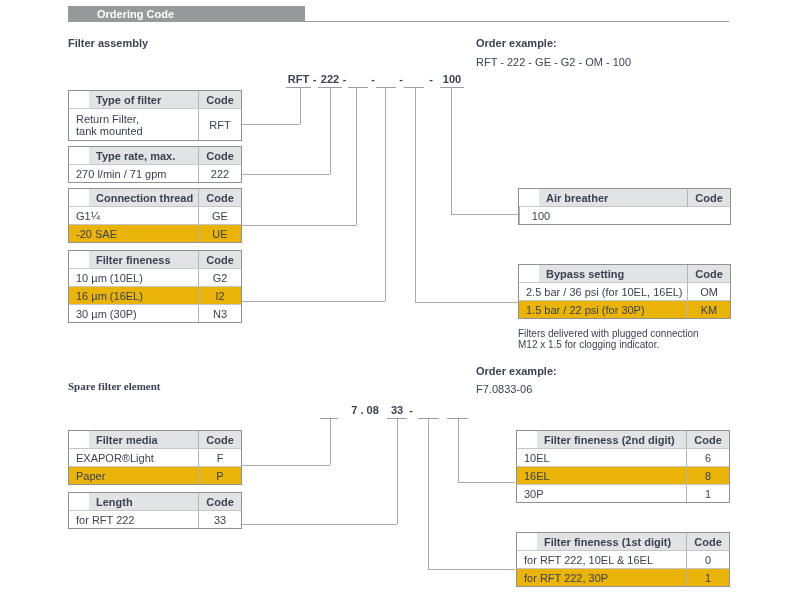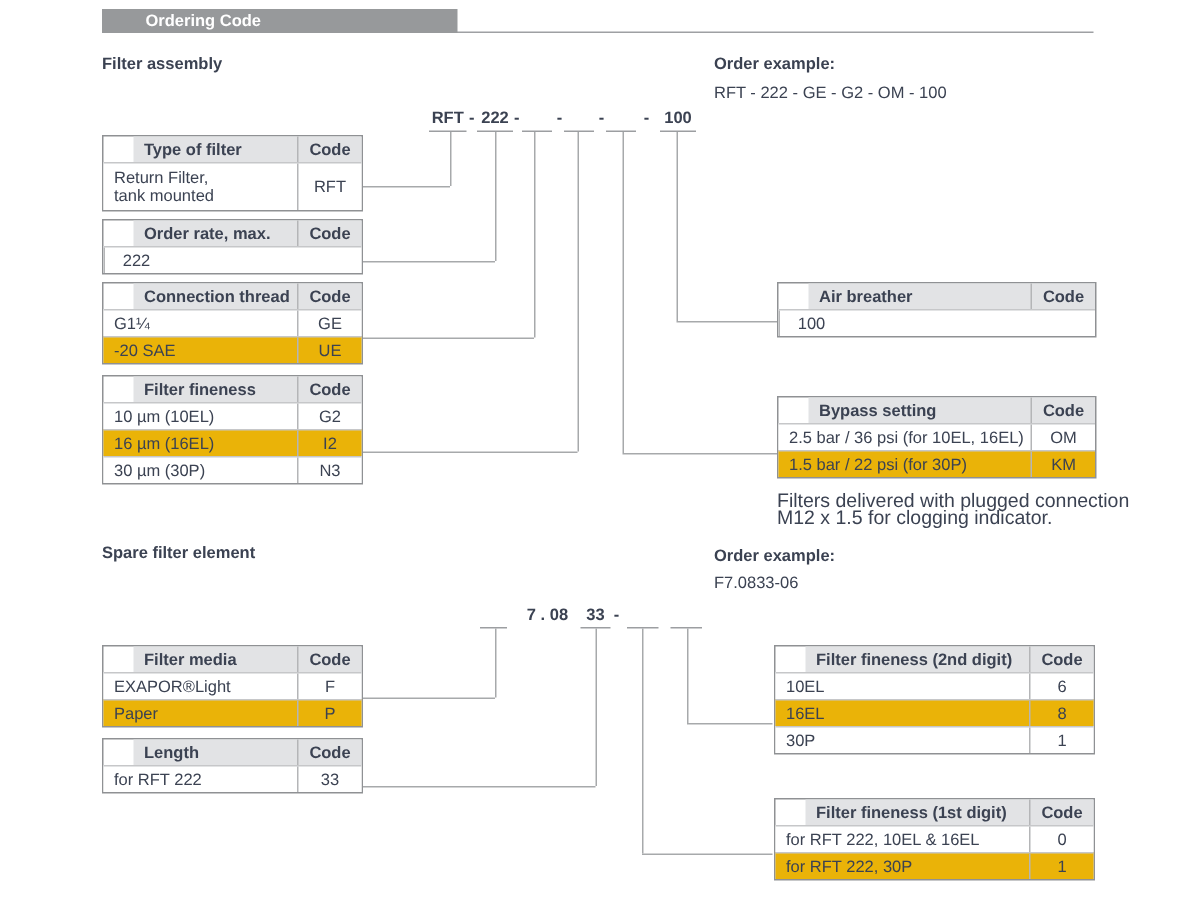--- a/index.html
+++ b/index.html
@@ -7,21 +7,21 @@
     position:relative;width:800px;height:600px;background:#ffffff;overflow:hidden;
     font-family:"Liberation Sans",sans-serif;font-size:11px;color:#3b4252;
   }
   
   #hdr-rule{position:absolute;left:68px;top:21px;width:661px;height:1px;background:#9ea0a3;}
   #hdr-bar{position:absolute;left:68px;top:6px;width:237px;height:16px;background:#97999b;}
   #hdr-bar span{display:block;padding-left:29px;line-height:16px;font-weight:bold;color:#ffffff;font-size:11px;}
   
   .sec-title{position:absolute;font-weight:bold;font-size:11px;color:#3b4252;}
   #title-assembly{left:68px;top:37px;}
-  #title-spare{left:68px;top:363px;}
+  #title-spare{left:68px;top:380px;font-family:Liberation Serif, serif;}
   .oex-label{position:absolute;font-weight:bold;}
   .oex-value{position:absolute;}
   #oex1-label{left:476px;top:37px;}
   #oex1-value{left:476px;top:56px;}
   #oex2-label{left:476px;top:365px;}
   #oex2-value{left:476px;top:383px;}
   
   .codeseg{position:absolute;height:15px;text-align:center;font-weight:bold;color:#3b4252;line-height:14px;}
   .codeseg.u{border-bottom:1px solid #9c9ea1;}
   
@@ -39,21 +39,21 @@
   #t_flow{left:68px;top:146px;width:172px;}
   #t_thread{left:68px;top:188px;width:172px;}
   #t_fineness{left:68px;top:250px;width:172px;}
   #t_air{left:518px;top:188px;width:211px;}
   #t_bypass{left:518px;top:264px;width:211px;}
   #t_media{left:68px;top:430px;width:172px;}
   #t_length{left:68px;top:492px;width:172px;}
   #t_fine2{left:516px;top:430px;width:212px;}
   #t_fine1{left:516px;top:532px;width:212px;}
   
-  #note{position:absolute;left:518px;top:328px;font-size:13px;line-height:11px;color:#3b4252;}
+  #note{position:absolute;left:518px;top:328px;font-size:10px;line-height:11px;color:#3b4252;}
 </style>
 </head>
 <body>
 
 <div id="canvas">
 
   <div id="hdr-rule"></div>
   <div id="hdr-bar">
     <span>Ordering Code</span>
   </div>
@@ -72,24 +72,25 @@
         <div class="cc">Code</div>
       </div>
       <div class="trow tall">
         <div class="cl">Return Filter,
 tank mounted</div>
         <div class="cc">RFT</div>
       </div>
     </div>
   <div id="t_flow" class="tbl">
       <div class="trow hdr">
-        <div class="cl">Order rate, max.</div>
-        <div class="cc">Code</div>
-      </div>
-      <div class="trow">
+        <div class="cl">Type rate, max.</div>
+        <div class="cc">Code</div>
+      </div>
+      <div class="trow">
+        <div class="cl">270 l/min / 71 gpm</div>
         <div class="cc">222</div>
       </div>
     </div>
   <div id="t_thread" class="tbl">
       <div class="trow hdr">
         <div class="cl">Connection thread</div>
         <div class="cc">Code</div>
       </div>
       <div class="trow">
         <div class="cl">G1¼</div>

